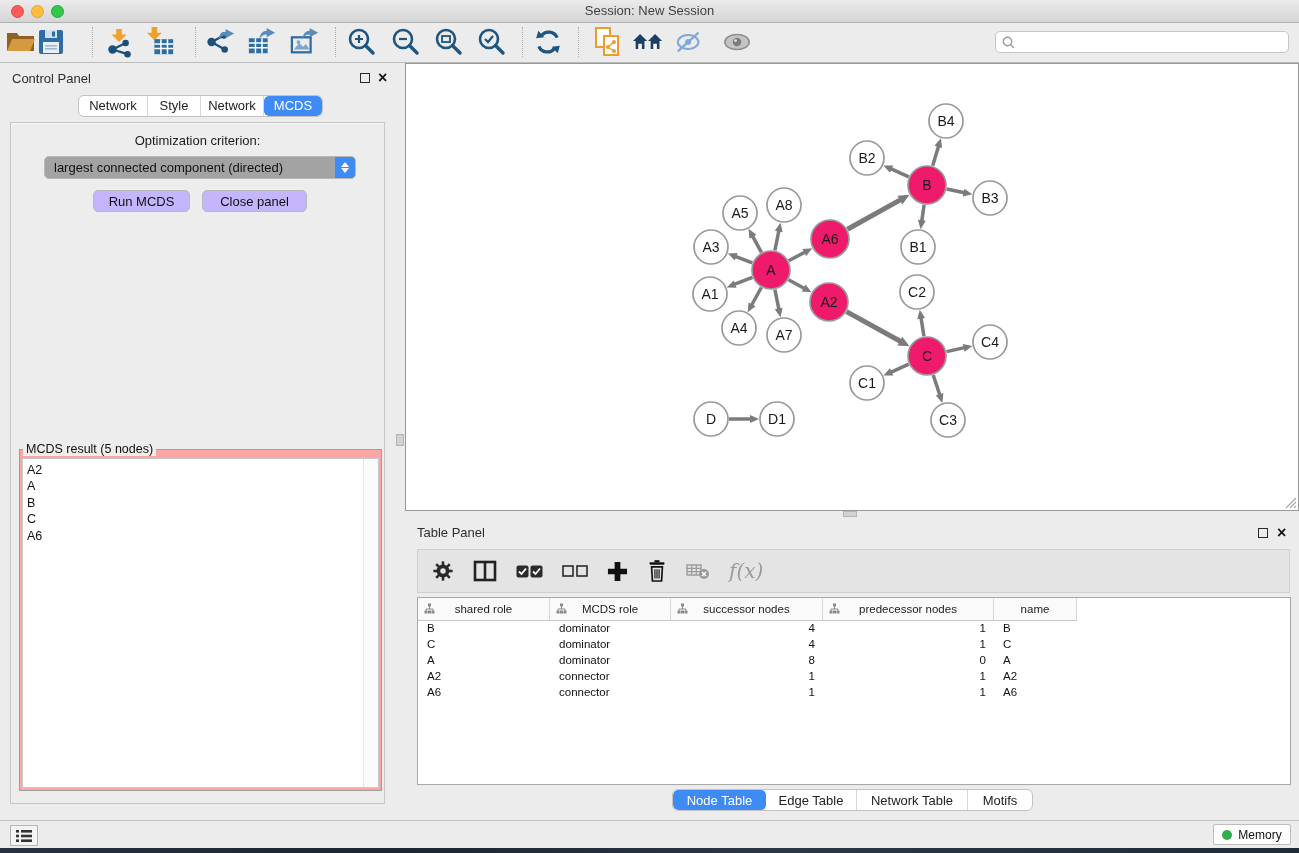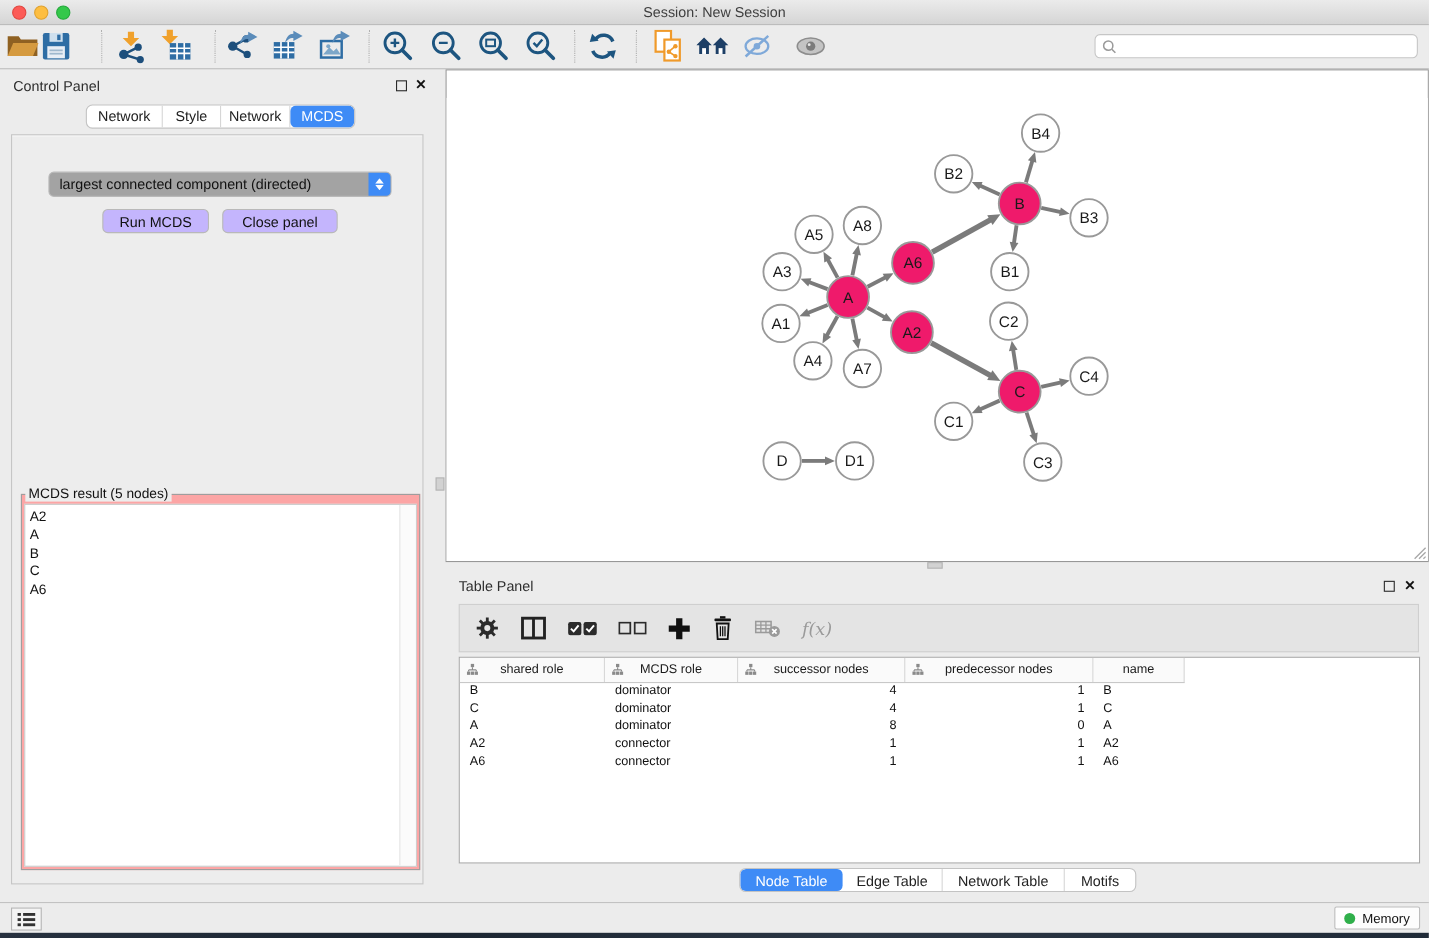--- a/index.html
+++ b/index.html
@@ -73,21 +73,21 @@
   #resize-grip{position:absolute;right:1px;bottom:1px;}
   .nub{position:absolute;background:#d2d2d2;border:1px solid #b5b5b5;}
   
   #table-panel{position:absolute;left:405px;top:518px;width:894px;height:300px;}
   #tp-title{position:absolute;left:12px;top:7px;font-size:13px;color:#2e2e2e;}
   #tp-float{left:853px;top:10px;} #tp-close{left:872px;top:9px;}
   #tp-toolbar{position:absolute;left:12px;top:31px;width:873px;height:44px;background:#e4e4e4;
     border:1px solid #cfcfcf;box-sizing:border-box;display:flex;align-items:center;gap:19px;
     padding-left:14px;}
   .tp-ic{background:none;border:none;padding:0;display:flex;align-items:center;justify-content:center;}
-  #fx-label{font-size:16px;font-style:italic;color:#9a9a9a;font-family:"DejaVu Serif",serif;}
+  #fx-label{font-size:20px;font-style:italic;color:#9a9a9a;font-family:"DejaVu Serif",serif;}
   #tp-table{position:absolute;left:12px;top:79px;width:874px;height:188px;background:#fff;
     border:1px solid #a8a8a8;box-sizing:border-box;overflow:hidden;}
   #thead{position:absolute;left:0;top:0;height:22px;display:flex;background:#fafafa;
     border-bottom:1px solid #c8c8c8;}
   .hcell{position:relative;box-sizing:border-box;border-right:1px solid #d8d8d8;height:22px;
     font-size:11.5px;color:#1a1a1a;display:flex;align-items:center;justify-content:center;}
   .hcell .colicon{position:absolute;left:6px;top:5px;}
   #tbody{position:absolute;left:0;top:22px;right:0;bottom:0;}
   .trow{display:flex;height:16px;align-items:center;}
   .tcell{box-sizing:border-box;font-size:11.5px;color:#111;white-space:nowrap;overflow:hidden;}
@@ -269,20 +269,21 @@
   <div id="cp-title">Control Panel</div>
   <button class="float-btn" id="cp-float"></button>
   <button class="close-btn" id="cp-close">×</button>
   <div class="segbar" id="cp-tabs">
       <span class="seg" style="width: 68px;">Network</span>
       <span class="seg" style="width: 52px;">Style</span>
       <span class="seg" style="width: 62px;">Network</span>
       <span class="seg sel" style="width: 58px;">MCDS</span>
     </div>
   <div id="cp-content">
+    <div id="opt-label">Optimization criterion:</div>
     <div id="criterion">
       <span class="val">largest connected component (directed)</span>
       <span class="stepper">
         <svg width="8" height="5" viewBox="0 0 8 5">
             <path d="M4 0l4 5H0z" fill="#fff"></path>
           </svg>
         <svg width="8" height="5" viewBox="0 0 8 5">
             <path d="M4 5L0 0h8z" fill="#fff"></path>
           </svg>
       </span>

